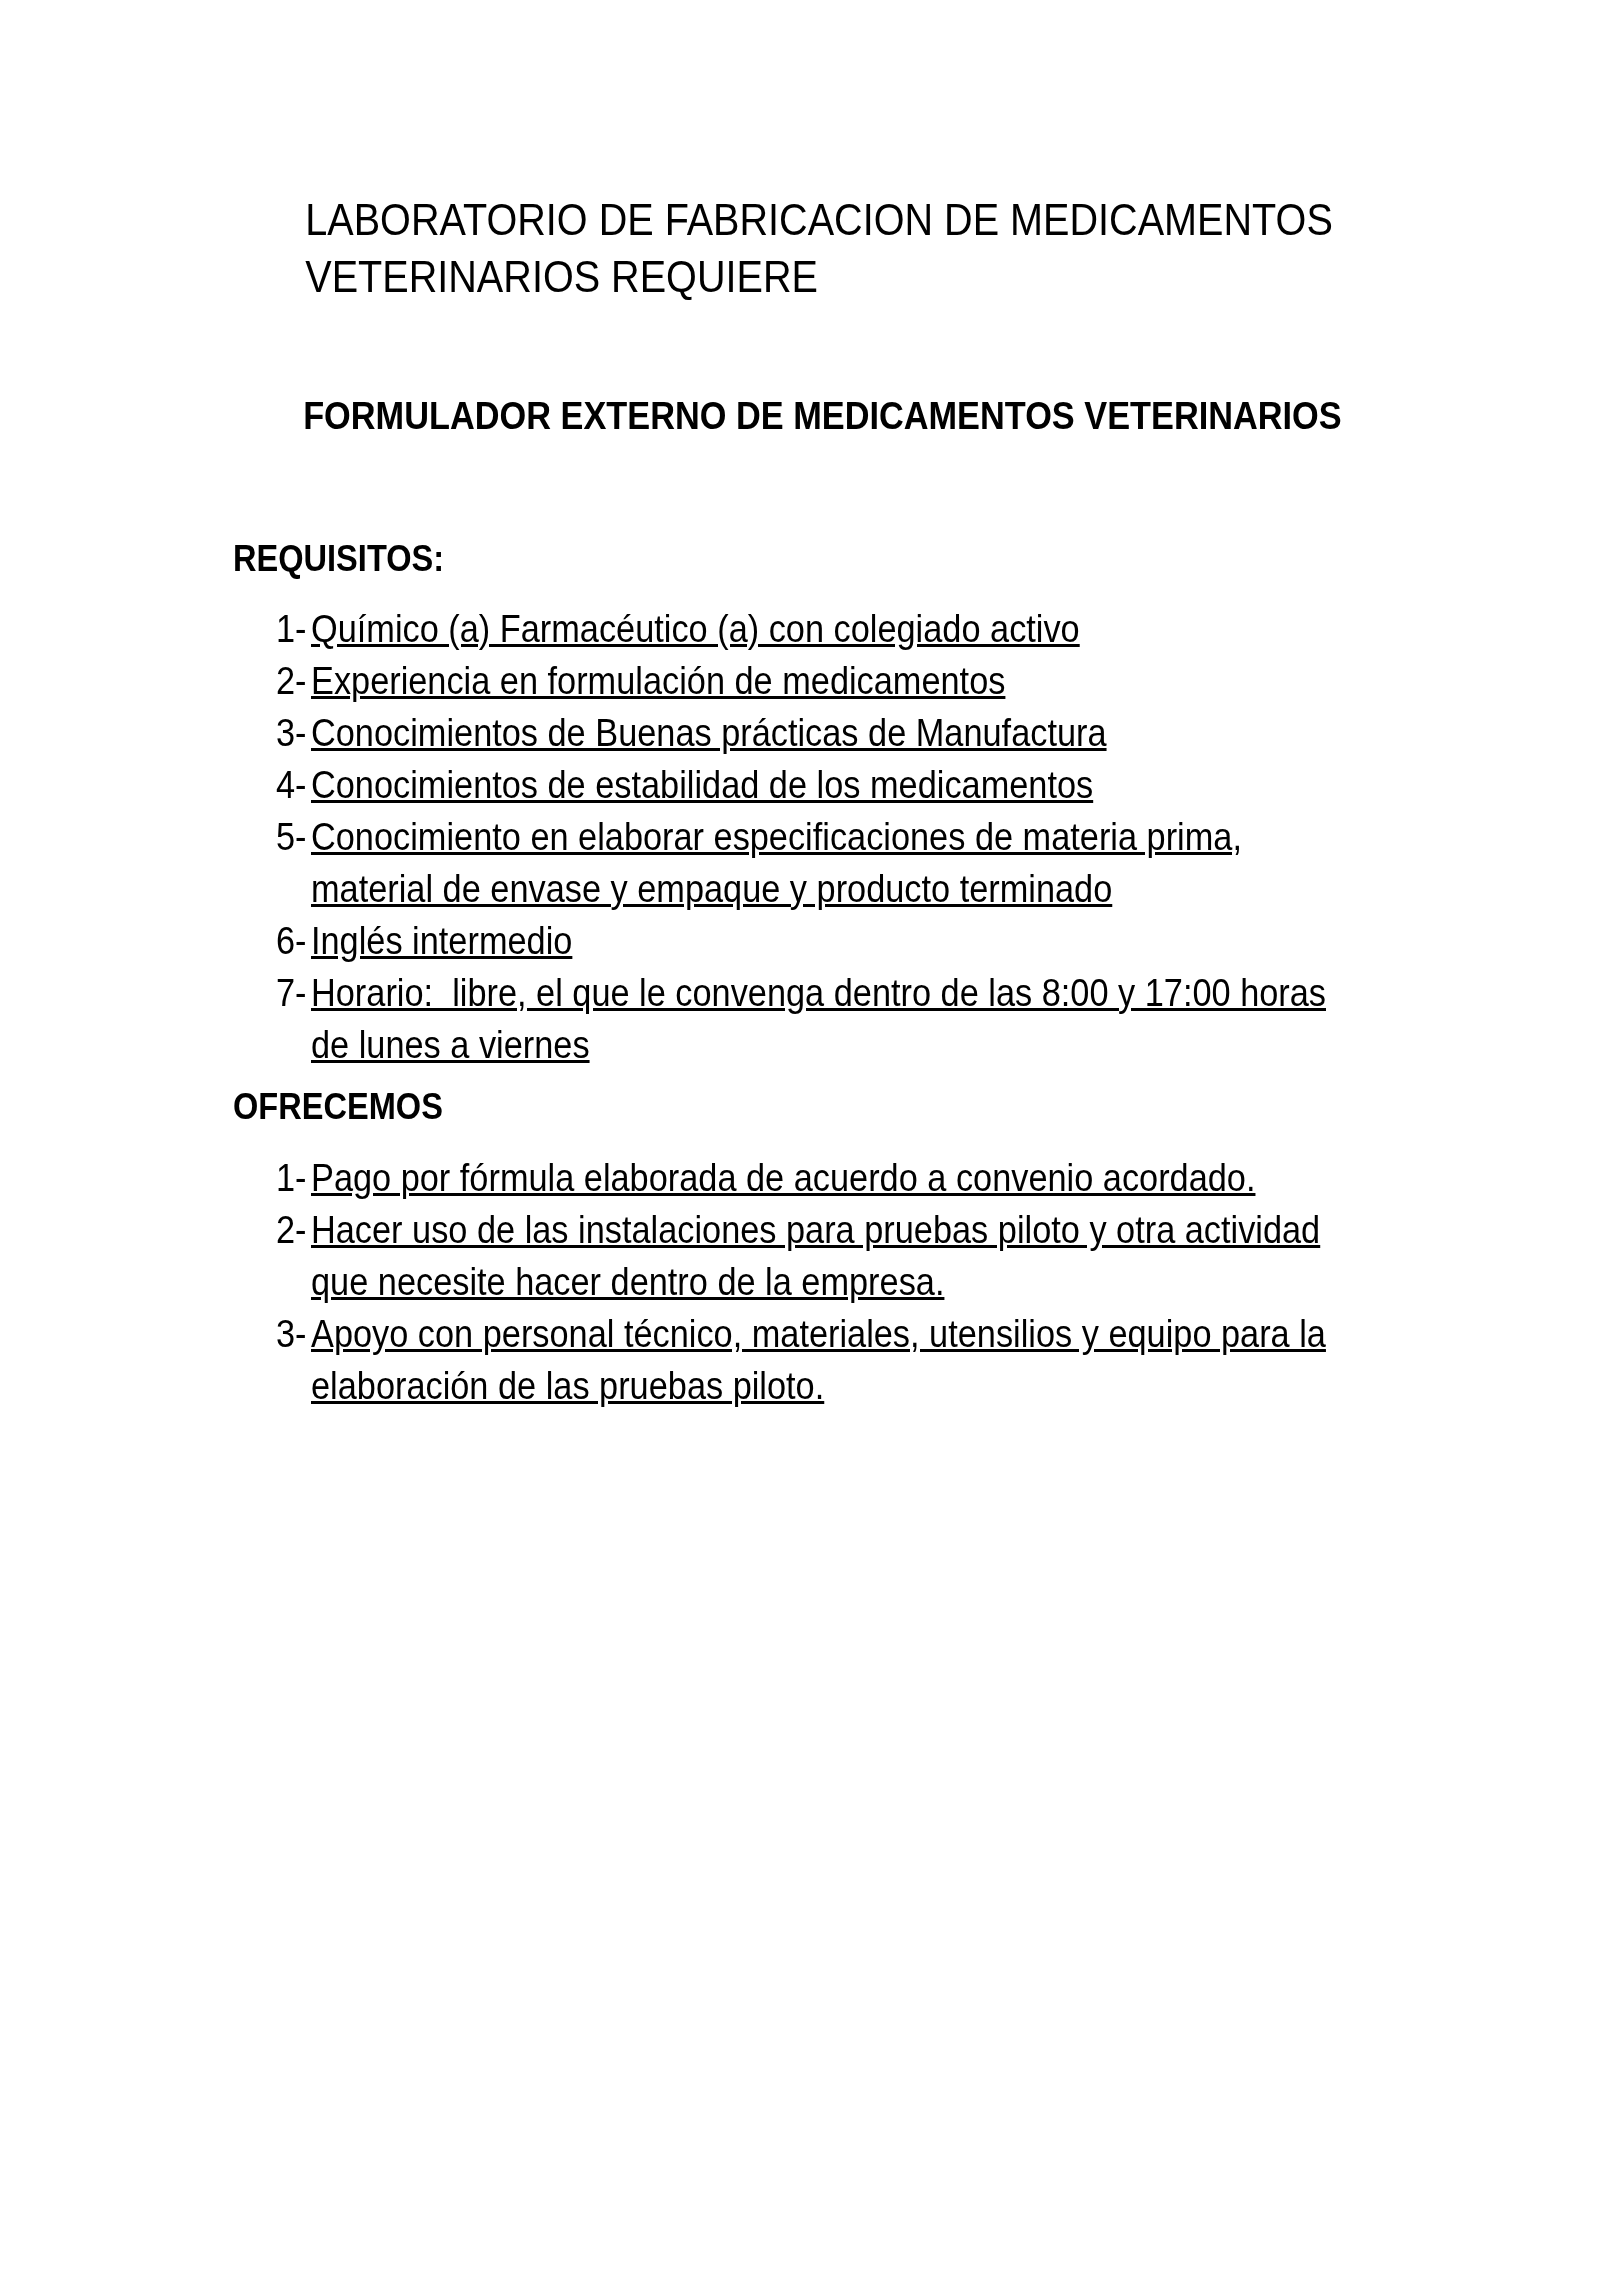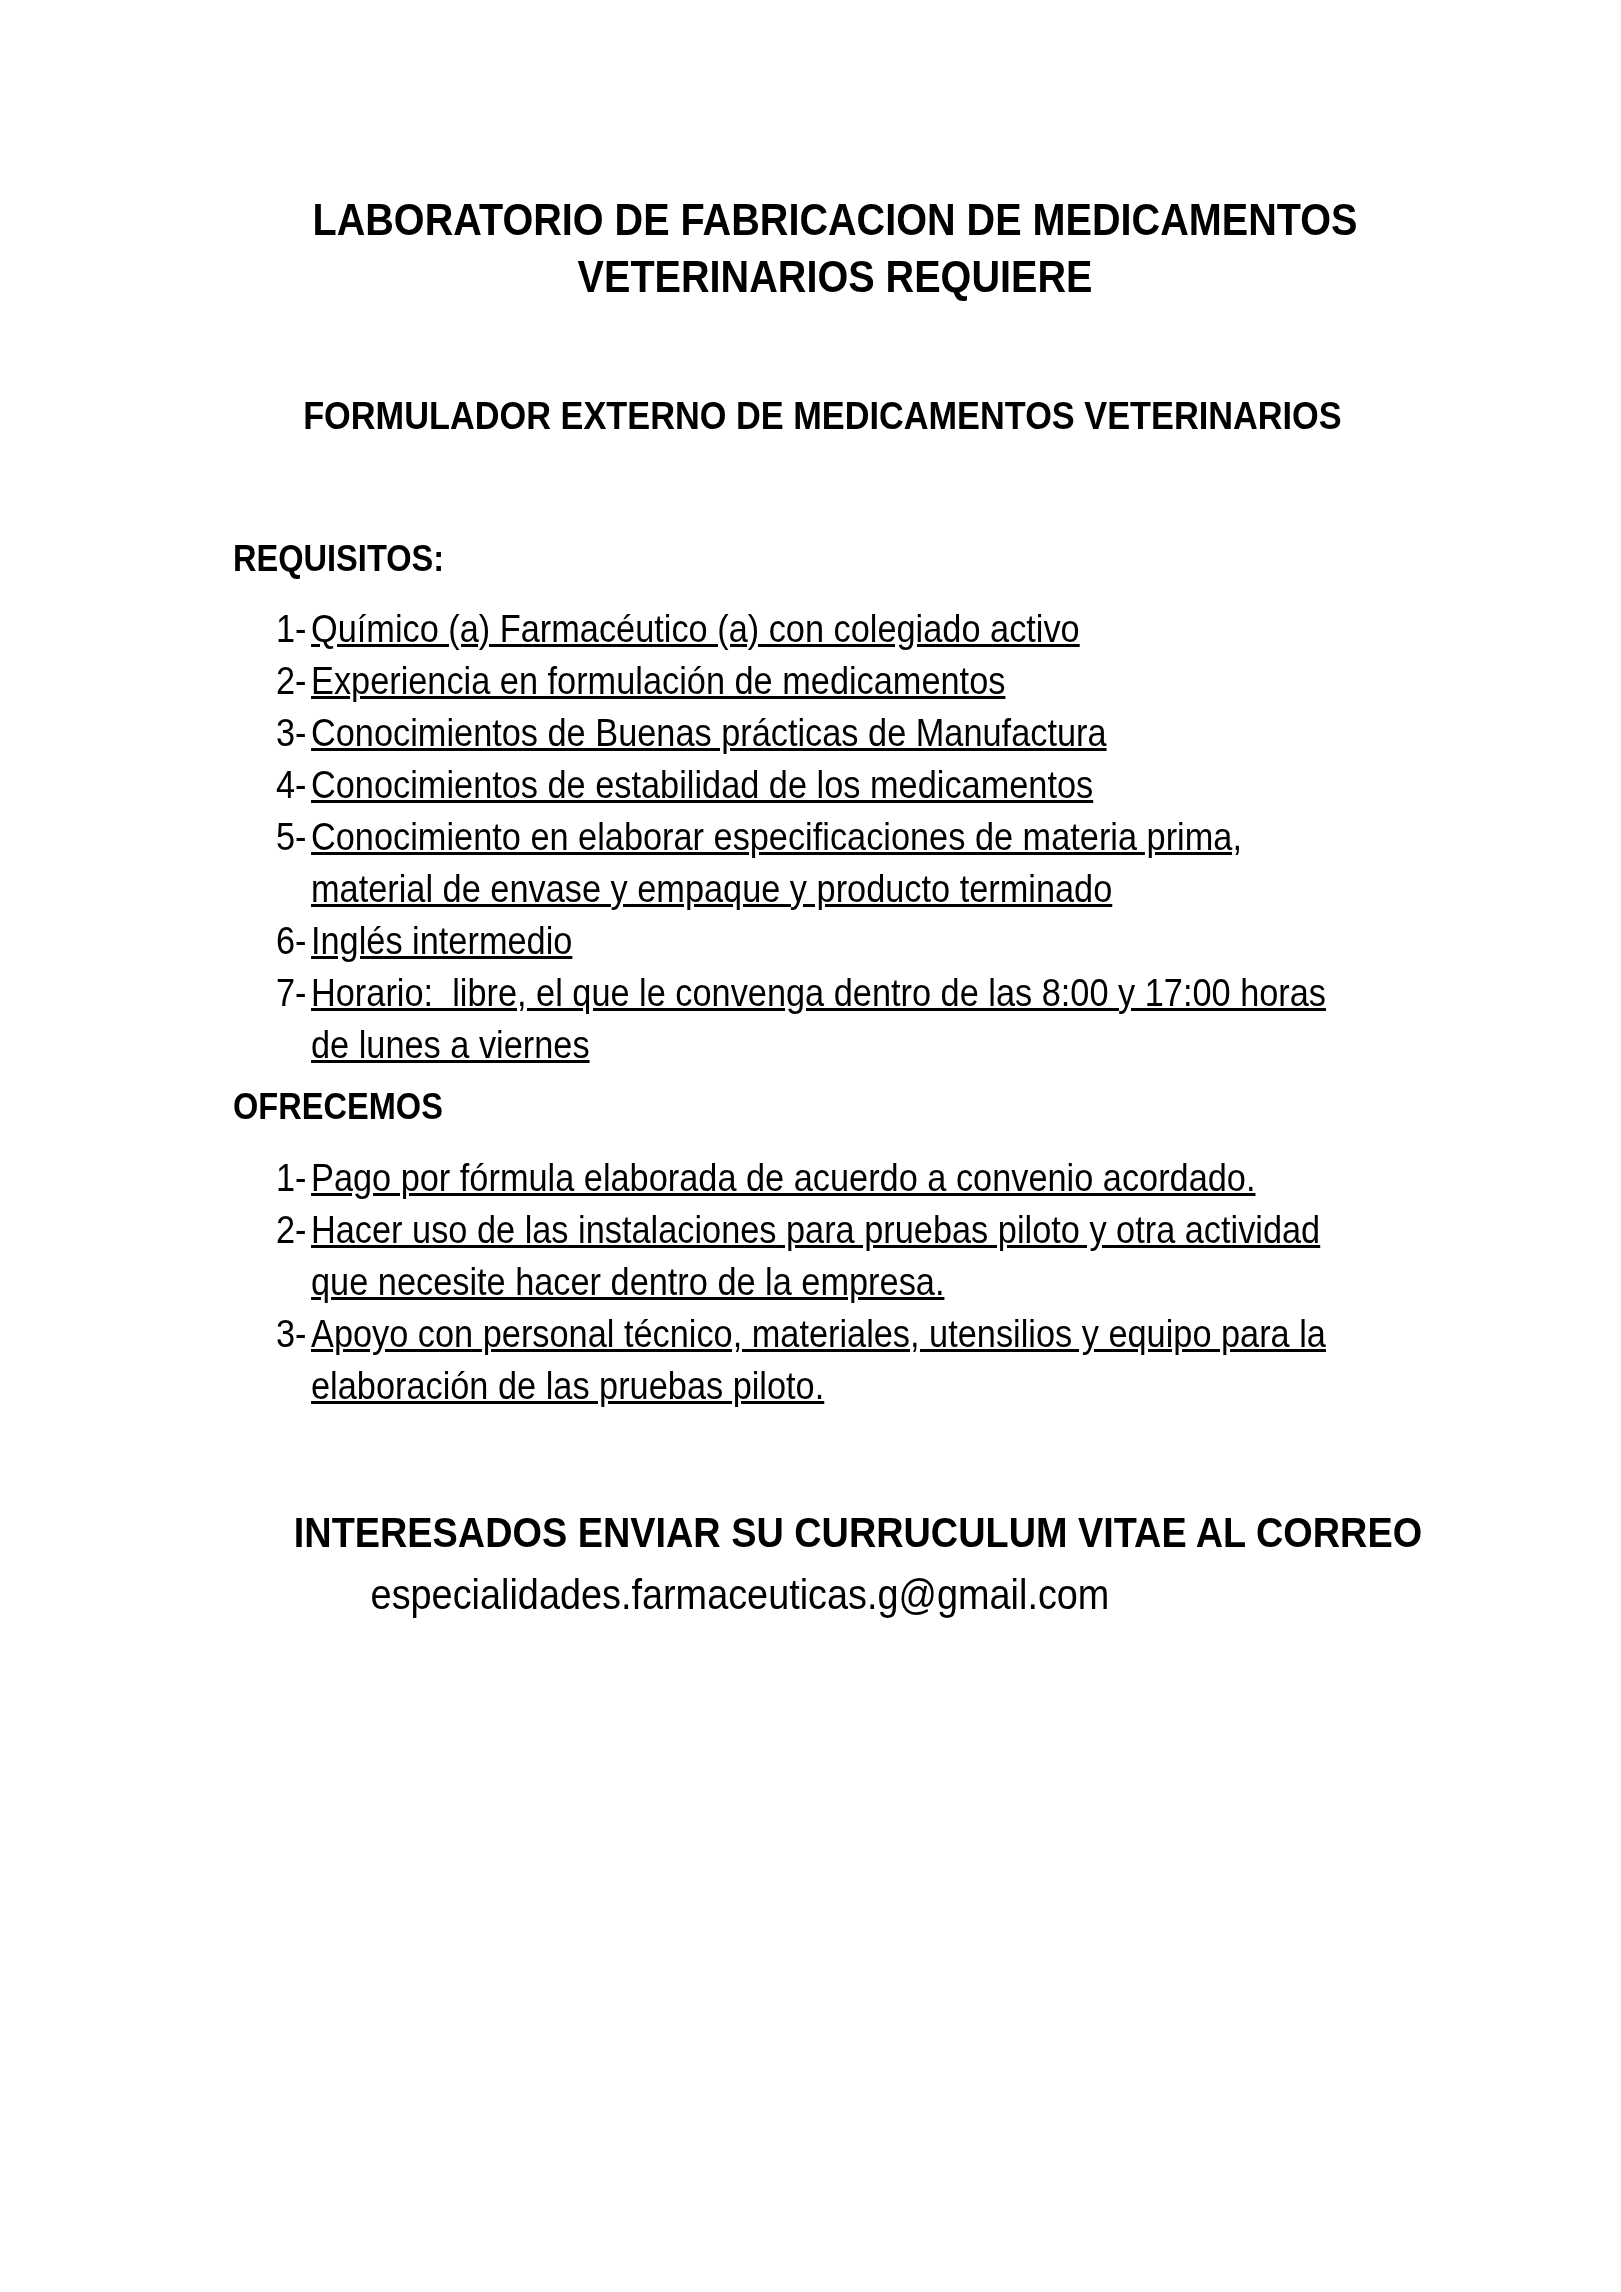--- a/index.html
+++ b/index.html
@@ -11,23 +11,22 @@
     color: #000000;
     font-family: "Liberation Sans", sans-serif;
     box-sizing: border-box;
     padding: 191px 184px 0 233px;
     overflow: hidden;
   }
   h1, h2, h3, p, div { margin: 0; padding: 0; }
 
   .title {
     font-size: 45px;
-    font-weight: bold;
+    font-weight: normal;
     line-height: 57px;
-    text-align: center;
   }
   .title .line {
     display: block;
     white-space: pre;
     transform: scaleX(0.88);
   }
 
   .subtitle {
     font-size: 39px;
     font-weight: bold;
@@ -172,19 +171,15 @@
     </div>
     <div class="item">
       <span class="num">3-</span>
       <span class="itext">
         <span class="line">Apoyo con personal técnico, materiales, utensilios y equipo para la</span>
         <span class="line">elaboración de las pruebas piloto.</span>
       </span>
     </div>
   </div>
 
-  <div class="closing">
-    <div class="closing-heading">INTERESADOS ENVIAR SU CURRUCULUM VITAE AL CORREO</div>
-    <div class="closing-email">especialidades.farmaceuticas.g@gmail.com</div>
-  </div>
 
 </div>
 
 
 </body></html>

